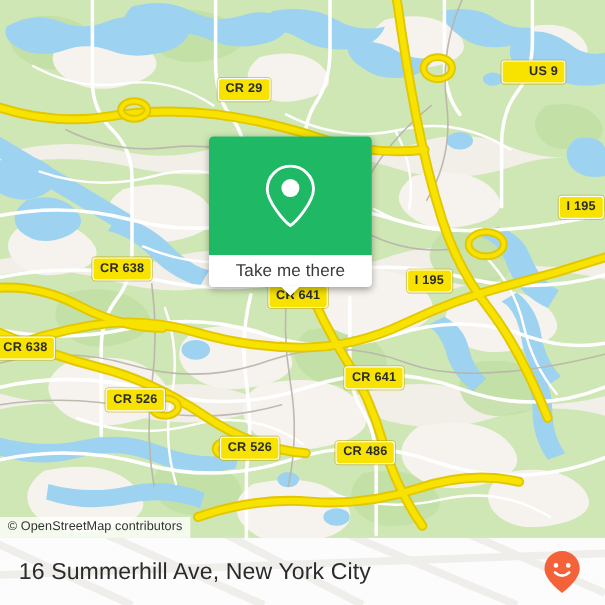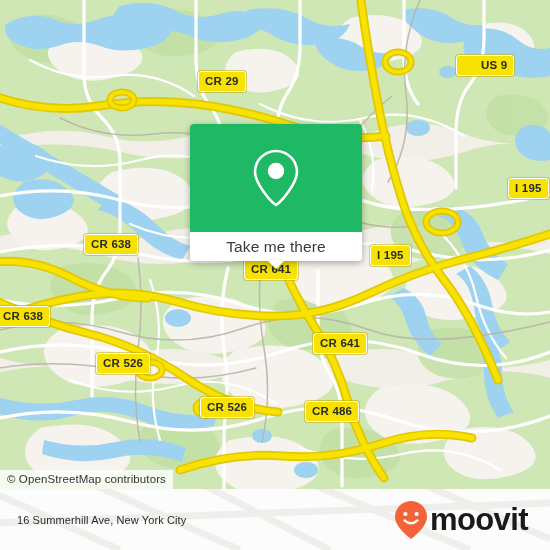--- a/index.html
+++ b/index.html
@@ -41,21 +41,21 @@
     line-height:1;
     padding:3.5px 6px 4px 6px;
     white-space:nowrap;
     letter-spacing:.2px;
     box-shadow:0 0 0 1px rgba(190,170,0,.55);
   }
 
   
   #place-card {
     position:absolute; left:190px; top:124px;
-    width:172px;
+    width:148px;
     border-radius:4px;
     box-shadow:0 2px 7px rgba(0,0,0,.33);
     overflow:visible;
     z-index:40;
   }
   #card-head {
     height:108px;
     background:#1fb865;
     border-radius:4px 4px 0 0;
     display:flex; align-items:center; justify-content:center;
@@ -85,21 +85,21 @@
   #bottom-bar {
     position:absolute; left:0; top:489px; width:550px; height:61px;
     background:#fcfcfc;
     display:flex; align-items:center; justify-content:space-between;
     padding:0 22px 0 17px;
     overflow:hidden;
   }
   #bottom-bar-lines { position:absolute; left:0; top:0; }
   #address-text {
     position:relative; z-index:2;
-    font-size:11px; color:#2b2b2b; letter-spacing:.1px; white-space:nowrap;
+    font-size:21px; color:#2b2b2b; letter-spacing:.1px; white-space:nowrap;
   }
   #moovit-logo {
     position:relative; z-index:2;
     display:flex; align-items:center; gap:2px;
   }
   #moovit-wordmark {
     font-size:31px; color:#1a1a1a; letter-spacing:-0.6px;
     font-weight:bold; line-height:1;
   }
 </style>
@@ -335,15 +335,14 @@
 
   <span id="address-text">16 Summerhill Ave, New York City</span>
 
   <div id="moovit-logo">
     <svg width="34" height="40" viewBox="0 0 34 40">
       <path d="M17 1 C8.2 1 1 8.2 1 17 C1 26 13 36 17 39 C21 36 33 26 33 17 C33 8.2 25.8 1 17 1 Z" fill="#f4623a"></path>
       <circle cx="11.4" cy="14" r="2.1" fill="#ffffff"></circle>
       <circle cx="22.6" cy="14" r="2.1" fill="#ffffff"></circle>
       <path d="M10.5 20.4 Q17 26.2 23.5 20.4" fill="none" stroke="#ffffff" stroke-width="2.3" stroke-linecap="round"></path>
     </svg>
-    <span id="moovit-wordmark">moovit</span>
   </div>
 </div>
 
 </body></html>

